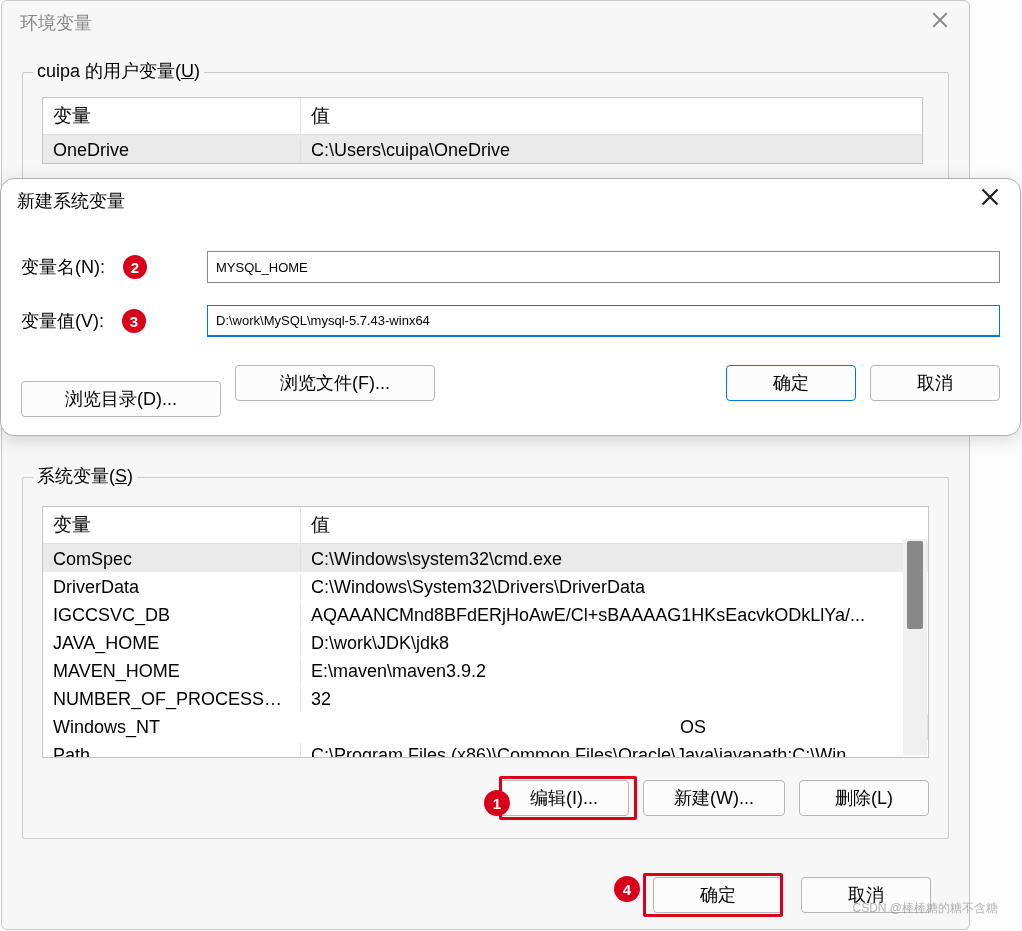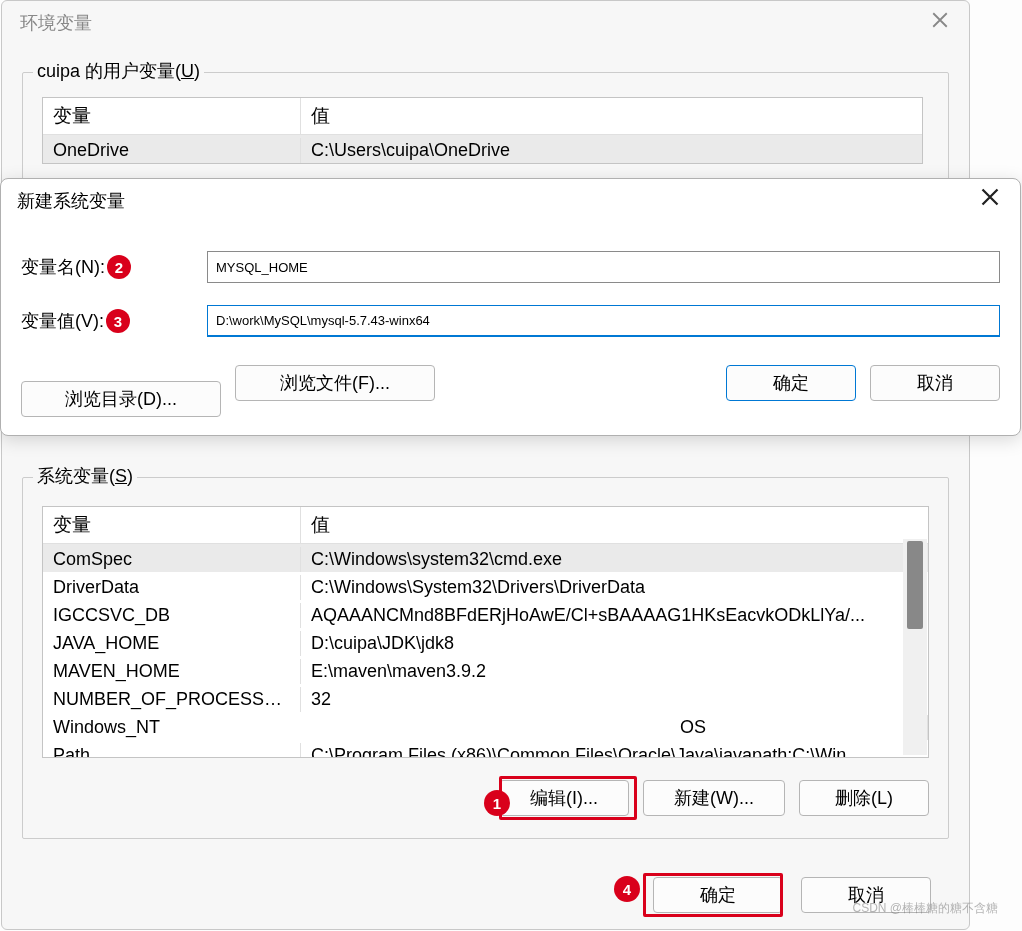--- a/index.html
+++ b/index.html
@@ -81,21 +81,21 @@
   .td { padding: 2px 10px; }
   .tr.sel { background: #eaeaea; }
   
   .modal {
     position: absolute;
     left: 0px; top: 178px;
     width: 1021px;
     height: 258px;
     background: #fff;
     border: 1px solid #b0b0b0;
-    border-radius: 8px;
+    border-radius: 14px;
     box-shadow: 0 4px 18px rgba(0,0,0,0.15);
   }
   .modal-titlebar {
     height: 44px;
     padding: 10px 16px;
     font-size: 18px;
     position: relative;
   }
   .modal-close {
     position: absolute;
@@ -110,20 +110,21 @@
   .form-row {
     display: flex;
     align-items: center;
     margin-bottom: 22px;
   }
   .form-label-wrap {
     width: 186px;
     display: flex;
     align-items: center;
     font-size: 18px;
+    gap: 16px;
   }
   .badge {
     display: inline-flex;
     width: 24px; height: 24px;
     border-radius: 50%;
     background: #d9001b;
     color: #fff;
     font-size: 15px;
     font-weight: bold;
     align-items: center;
@@ -289,21 +290,21 @@
         <div class="tr">
             <div class="td col-var">DriverData</div>
             <div class="td col-val">C:\Windows\System32\Drivers\DriverData</div>
           </div>
         <div class="tr">
             <div class="td col-var">IGCCSVC_DB</div>
             <div class="td col-val">AQAAANCMnd8BFdERjHoAwE/Cl+sBAAAAG1HKsEacvkODkLlYa/...</div>
           </div>
         <div class="tr">
             <div class="td col-var">JAVA_HOME</div>
-            <div class="td col-val">D:\cuipa\JDK\jdk8</div>
+            <div class="td col-val">D:\work\JDK\jdk8</div>
           </div>
         <div class="tr">
             <div class="td col-var">MAVEN_HOME</div>
             <div class="td col-val">E:\maven\maven3.9.2</div>
           </div>
         <div class="tr">
             <div class="td col-var">NUMBER_OF_PROCESSORS</div>
             <div class="td col-val">32</div>
           </div>
         <div class="tr">

